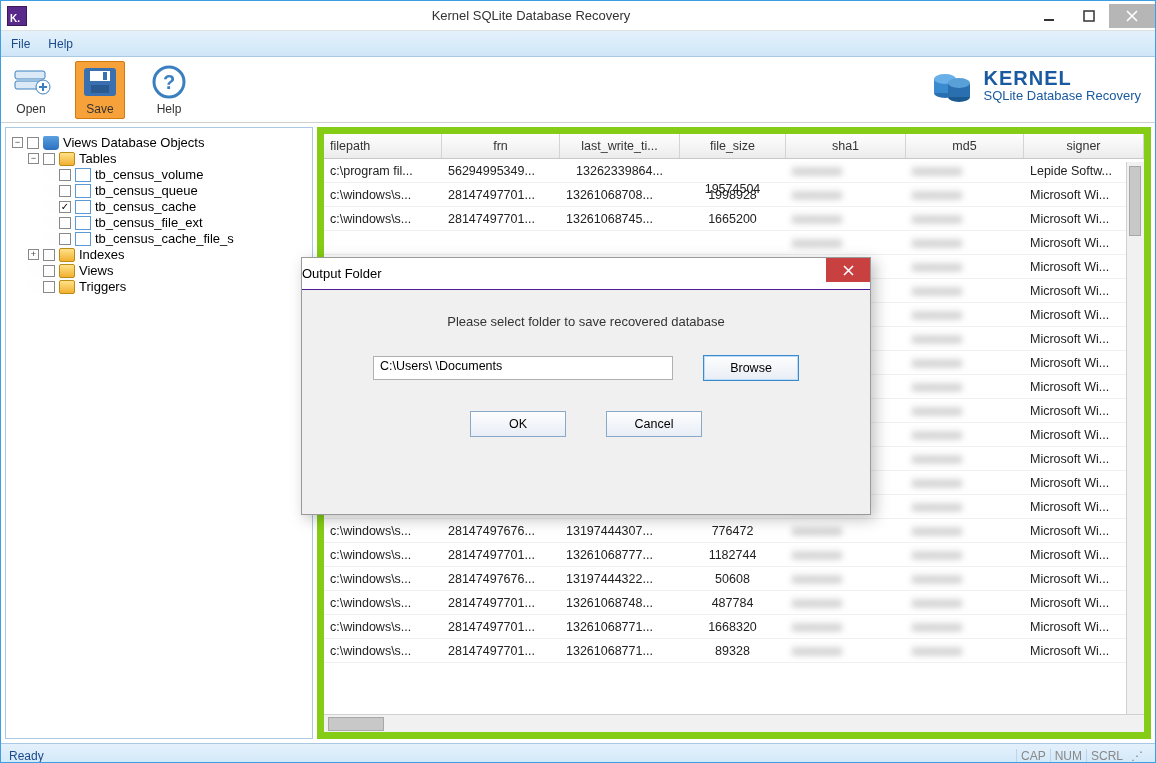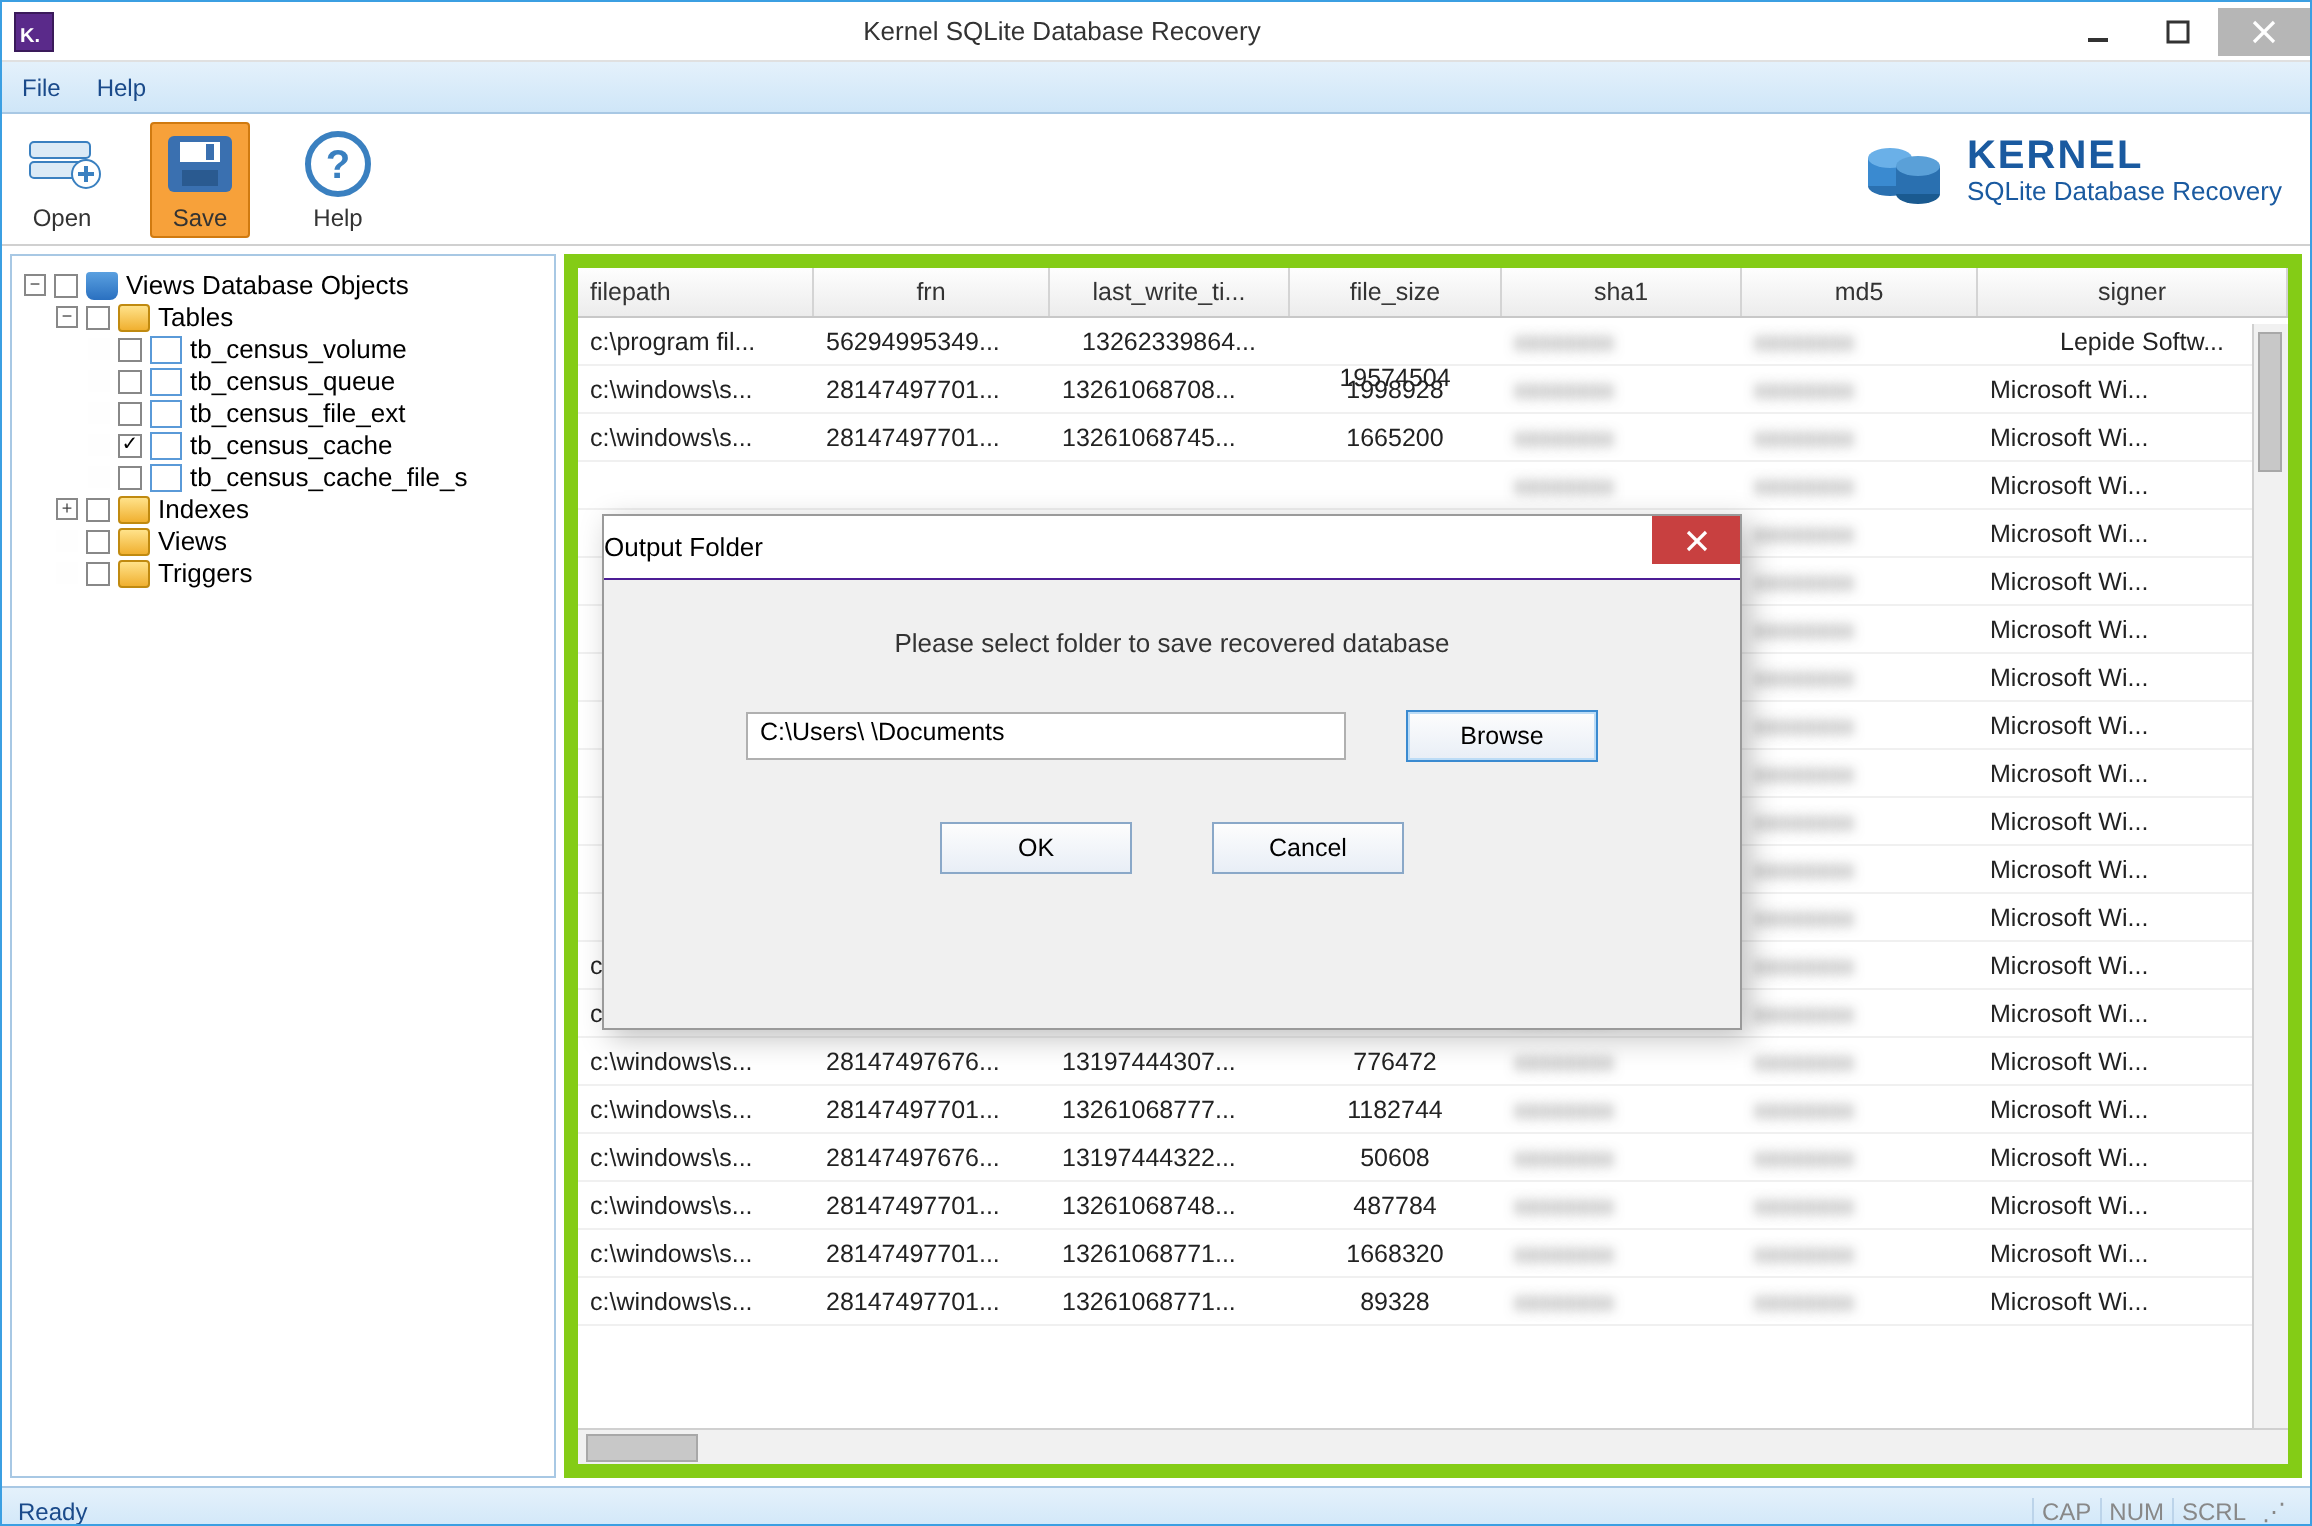--- a/index.html
+++ b/index.html
@@ -222,31 +222,31 @@
                   <div class="node">
                     <span class="expander blank"></span>
                     <span class="chk"></span>
                     <span class="table-icon"></span>
                     <span>tb_census_queue</span>
                   </div>
                 </li>
               <li>
                   <div class="node">
                     <span class="expander blank"></span>
-                    <span class="chk"></span>
+                    <span class="chk checked"></span>
                     <span class="table-icon"></span>
-                    <span>tb_census_file_ext</span>
+                    <span>tb_census_cache</span>
                   </div>
                 </li>
               <li>
                   <div class="node">
                     <span class="expander blank"></span>
-                    <span class="chk checked"></span>
+                    <span class="chk"></span>
                     <span class="table-icon"></span>
-                    <span>tb_census_cache</span>
+                    <span>tb_census_file_ext</span>
                   </div>
                 </li>
               <li>
                   <div class="node">
                     <span class="expander blank"></span>
                     <span class="chk"></span>
                     <span class="table-icon"></span>
                     <span>tb_census_cache_file_s</span>
                   </div>
                 </li>
@@ -292,21 +292,21 @@
       <div class="gh col6">signer</div>
     </div>
     <div class="grid-body" id="grid-body">
         <div class="grow">
           <div class="gc col0" style="text-align: left;">c:\program fil...</div>
           <div class="gc col1" style="text-align: left;">56294995349...</div>
           <div class="gc col2" style="text-align: center;">13262339864...</div>
           <div class="gc col3" style="text-align: center; margin-top: 36px;">19574504</div>
           <div class="gc col4 blur" style="text-align: left;">xxxxxxxx</div>
           <div class="gc col5 blur" style="text-align: left;">xxxxxxxx</div>
-          <div class="gc col6" style="text-align: left; margin-left: 35px;">Lepide Softw...</div>
+          <div class="gc col6" style="text-align: left;">Lepide Softw...</div>
         </div>
         <div class="grow">
           <div class="gc col0" style="text-align: left;">c:\windows\s...</div>
           <div class="gc col1" style="text-align: left;">28147497701...</div>
           <div class="gc col2" style="text-align: left;">13261068708...</div>
           <div class="gc col3" style="text-align: center;">1998928</div>
           <div class="gc col4 blur" style="text-align: left;">xxxxxxxx</div>
           <div class="gc col5 blur" style="text-align: left;">xxxxxxxx</div>
           <div class="gc col6" style="text-align: left;">Microsoft Wi...</div>
         </div>

